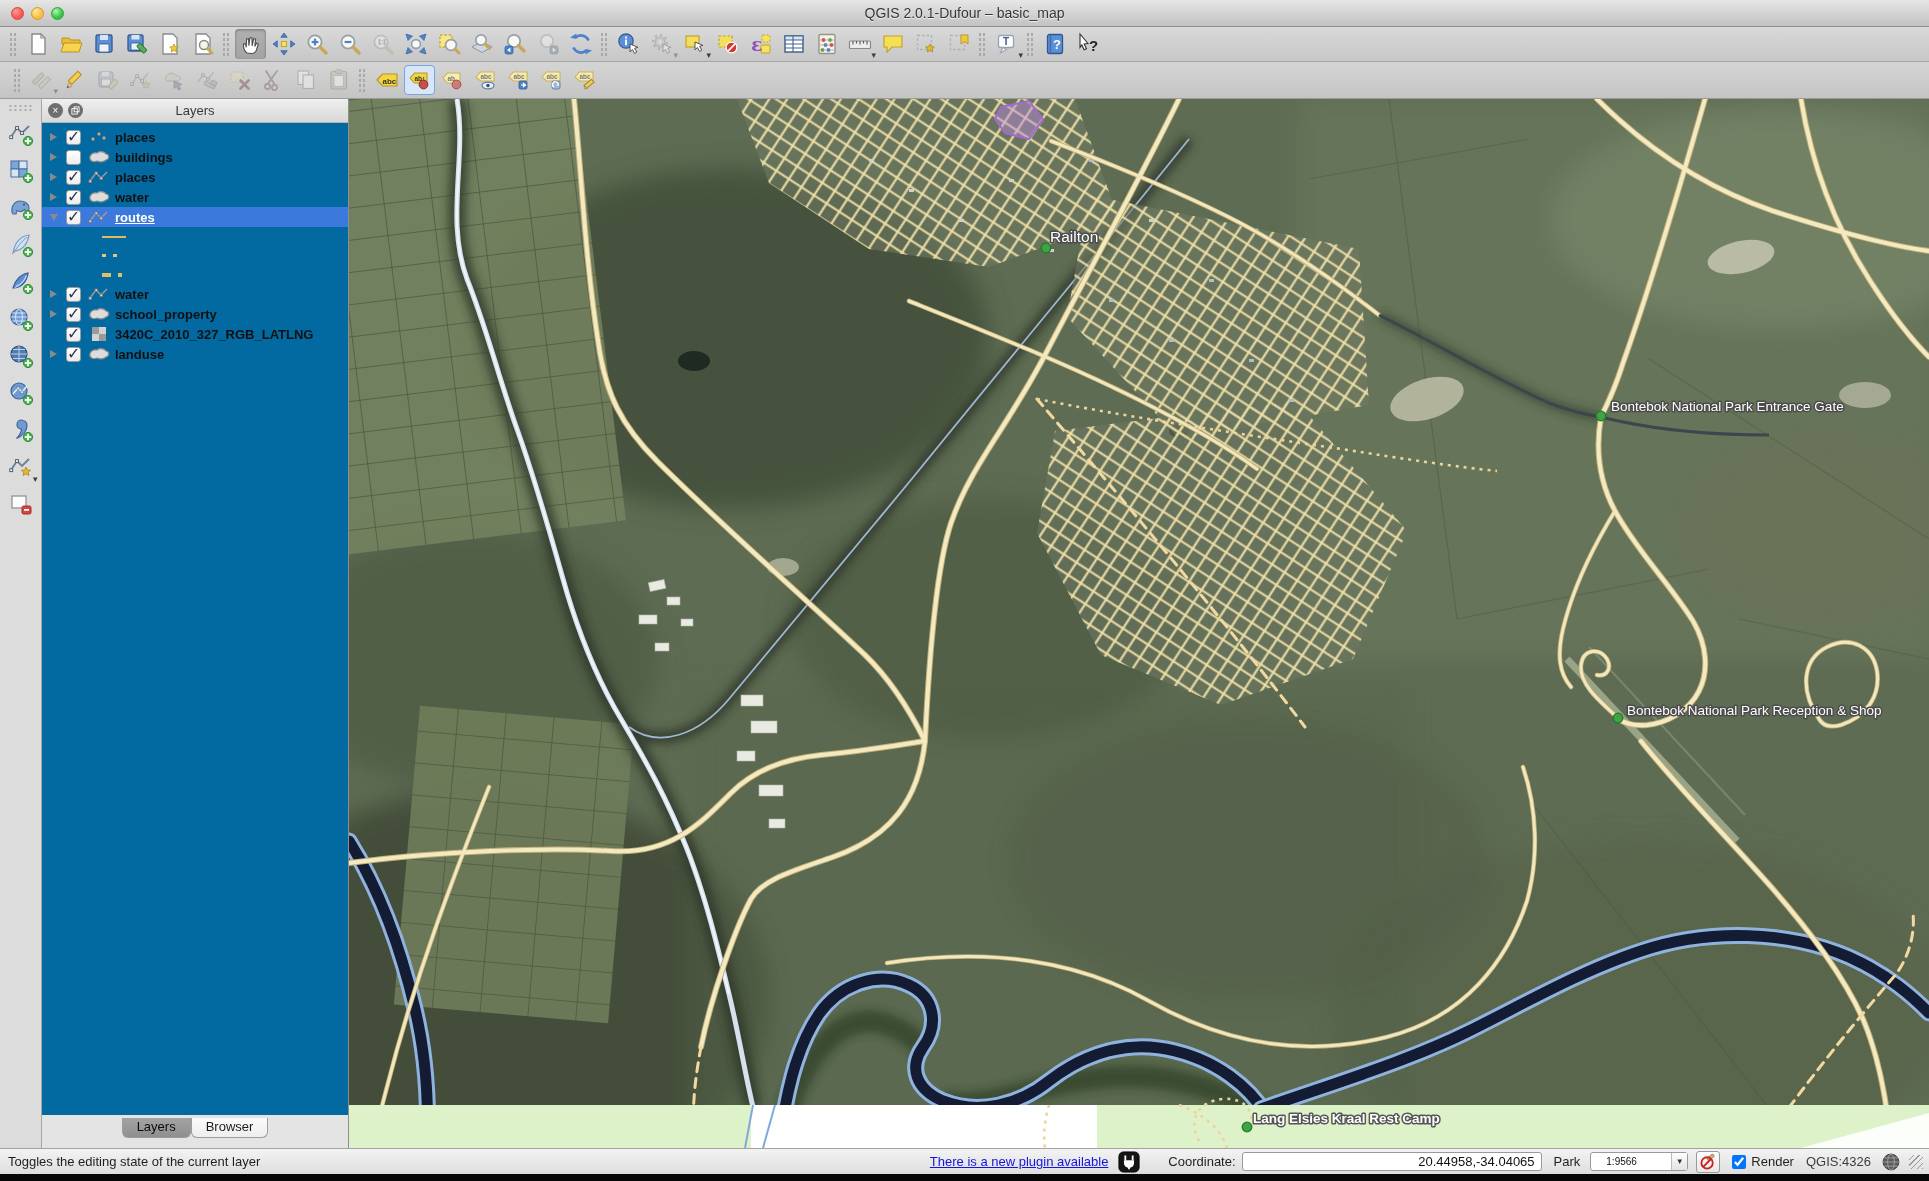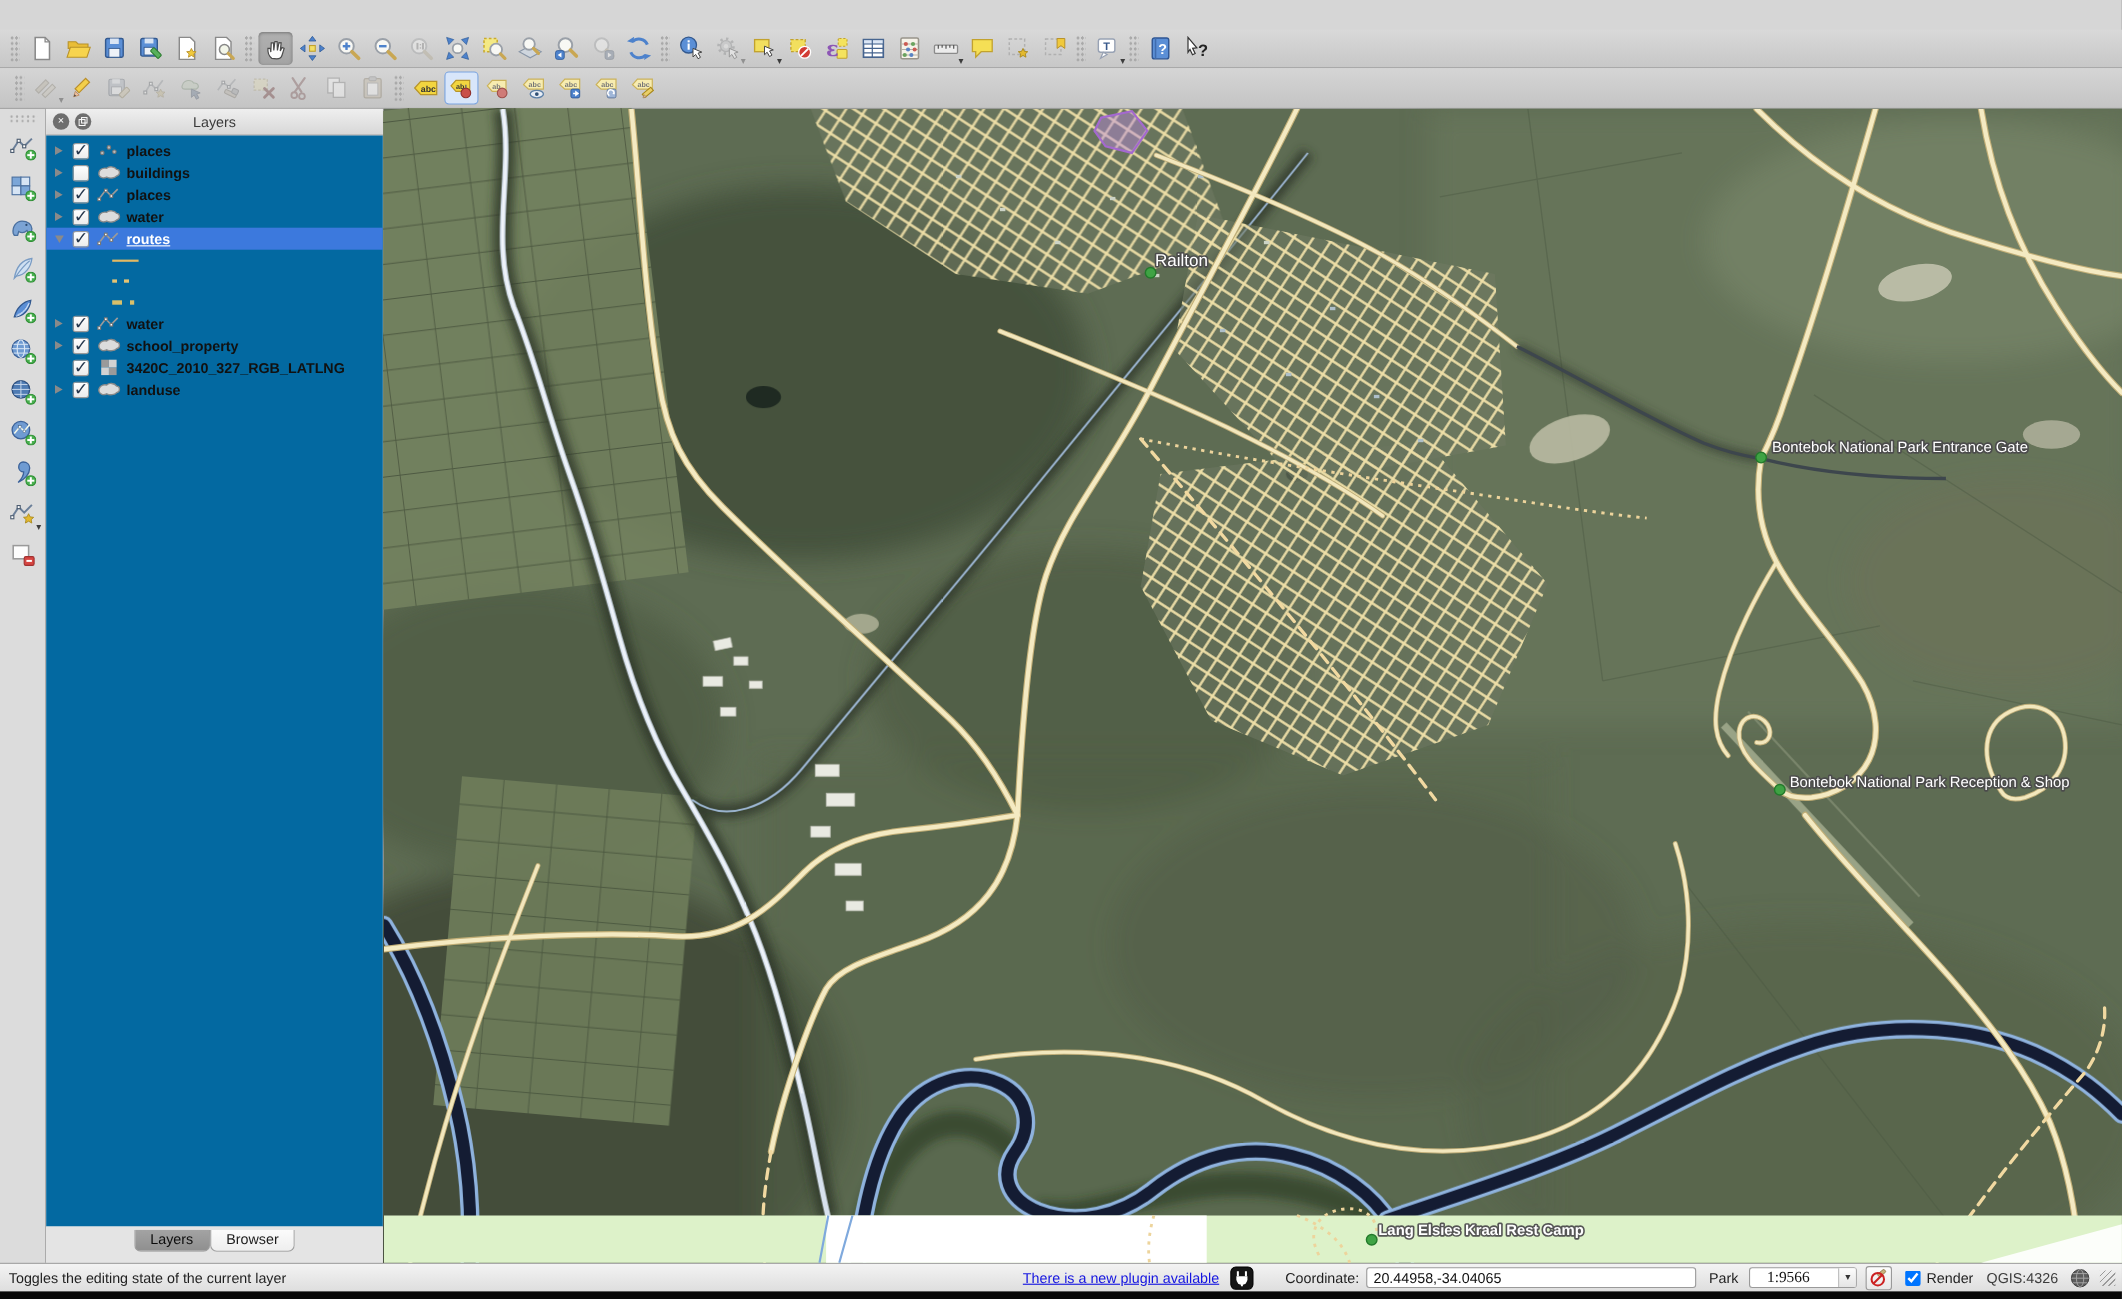--- a/index.html
+++ b/index.html
@@ -84,24 +84,24 @@
 
   
   #status{position:absolute;left:0;top:1148px;width:100%;height:26px;background:linear-gradient(#f3f3f3,#dedede);
     border-top:1px solid #a2a2a2;display:flex;align-items:center;font-size:13px;color:#1f1f1f;}
   #statmsg{margin-left:8px;white-space:nowrap;}
   #statright{margin-left:auto;display:flex;align-items:center;margin-right:6px;}
   #pluglink{color:#1414e0;text-decoration:underline;white-space:nowrap;}
   #plugico{width:22px;height:22px;margin:0 8px 0 10px;}
   #coordlbl{margin-right:6px;white-space:nowrap;margin-left:20px;}
   #coordval{width:300px;height:19px;border:1px solid #9a9a9a;border-radius:3px;background:#fff;
-    font-size:13px;padding:0 6px;color:#111;font-family:"Liberation Sans",sans-serif;}
+    font-size:13px;text-align:right;padding:0 6px;color:#111;font-family:"Liberation Sans",sans-serif;}
   #scalelbl{margin:0 10px 0 12px;}
   #scalebox{width:98px;height:19px;border:1px solid #9a9a9a;border-radius:3px;background:#fff;display:flex;align-items:center;position:relative;}
-  #scaleval{flex:1;padding-left:15px;font-size:14px;color:#111;font-family:Liberation Serif, serif;}
+  #scaleval{flex:1;padding-left:15px;font-size:10px;color:#111;}
   #scalearrow{width:16px;height:100%;border-left:1px solid #bbb;background:linear-gradient(#fdfdfd,#e4e4e4);
     display:flex;align-items:center;justify-content:center;font-size:8px;color:#333;}
   #stopbtn{width:24px;height:22px;border:1px solid #9a9a9a;border-radius:3px;background:linear-gradient(#fdfdfd,#e8e8e8);
     margin-left:8px;display:flex;align-items:center;justify-content:center;}
   #stopbtn svg{width:17px;height:17px;}
   #renderwrap{display:flex;align-items:center;margin-left:12px;}
   #rendercb{width:14px;height:14px;margin:0 5px 0 0;}
   #epsg{color:#3d3d3d;margin-left:12px;white-space:nowrap;}
   #crsbtn{width:20px;height:20px;margin-left:10px;}
   #grip{width:14px;height:14px;margin-left:8px;
@@ -441,20 +441,26 @@
 <symbol id="i-crs" viewBox="0 0 24 24">
         <circle cx="12" cy="12" r="9.5" fill="#5c5c5c" stroke="#333"></circle>
         <ellipse cx="12" cy="12" rx="4" ry="9.5" fill="none" stroke="#aaa" stroke-width="1"></ellipse>
         <path d="M2.5 12h19M4 7h16M4 17h16" stroke="#aaa" stroke-width="1"></path>
       </symbol>
 </defs>
 </svg>
 
 <div id="win">
 
+  <div id="titlebar">
+    <span class="tl red"></span>
+    <span class="tl yel"></span>
+    <span class="tl grn"></span>
+    <div id="wintitle">QGIS 2.0.1-Dufour – basic_map</div>
+  </div>
 
   <div id="tb1">
       <div class="thandle"></div>
       <div class="tbtn">
         <svg viewBox="0 0 24 24">
           <use href="#i-new"></use>
         </svg>
       </div>
       <div class="tbtn">
         <svg viewBox="0 0 24 24">

